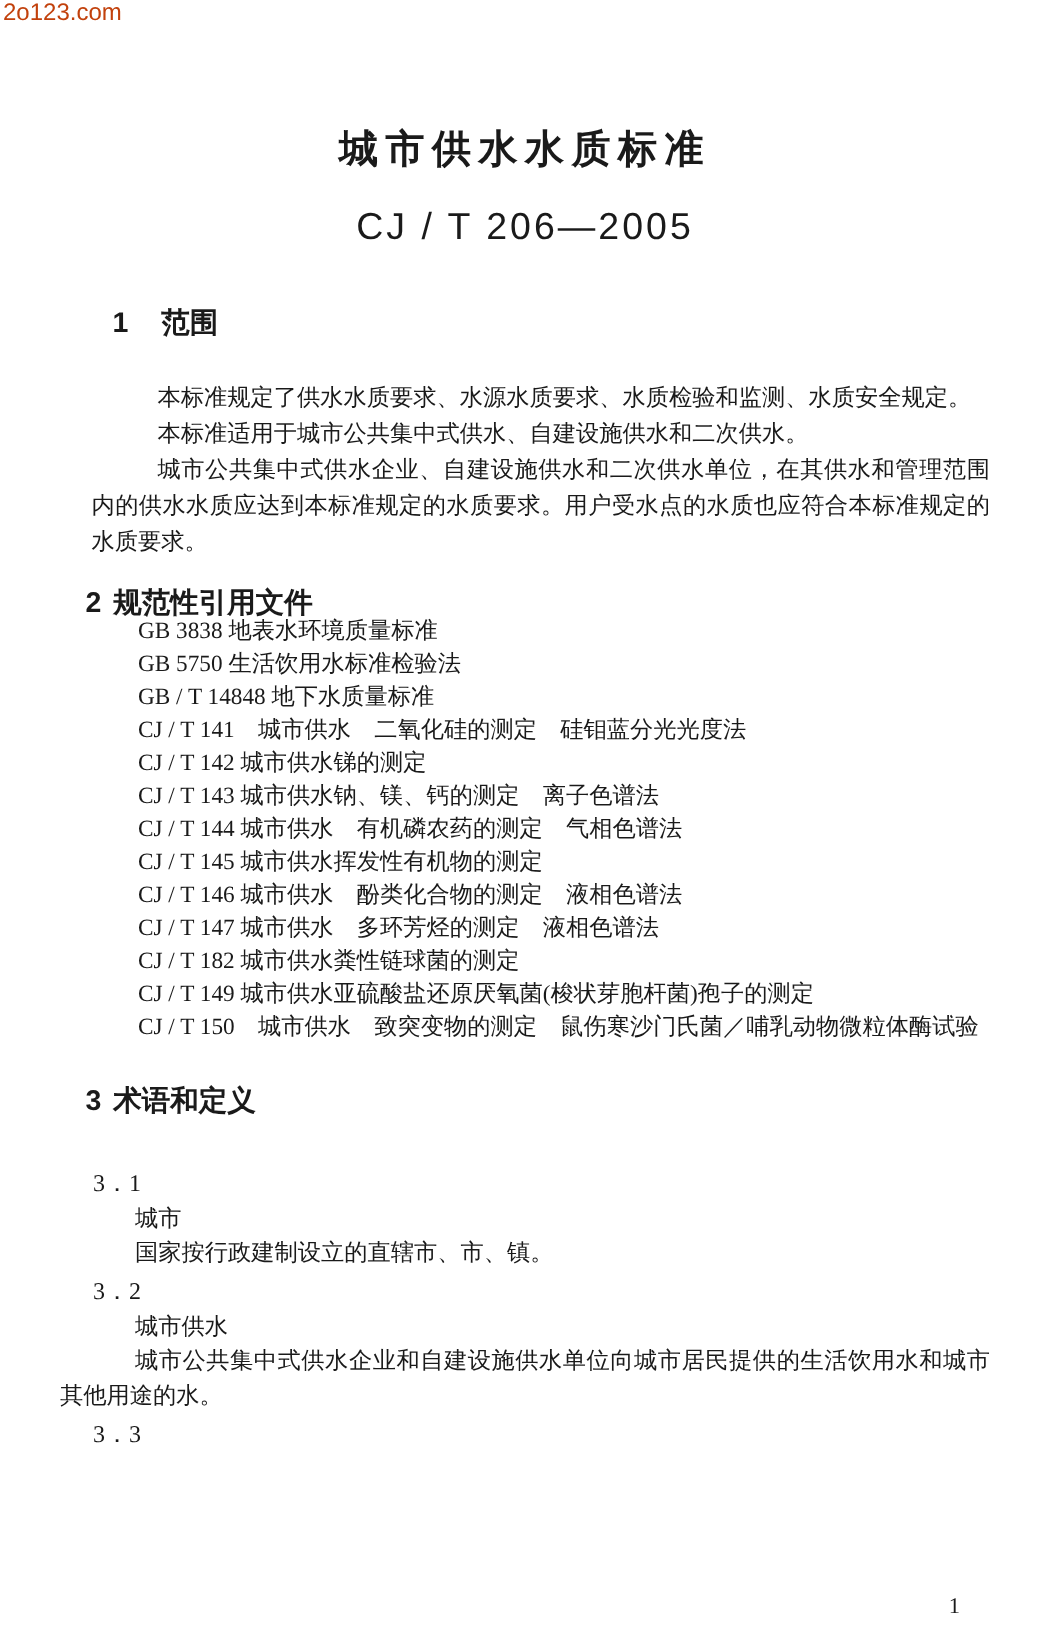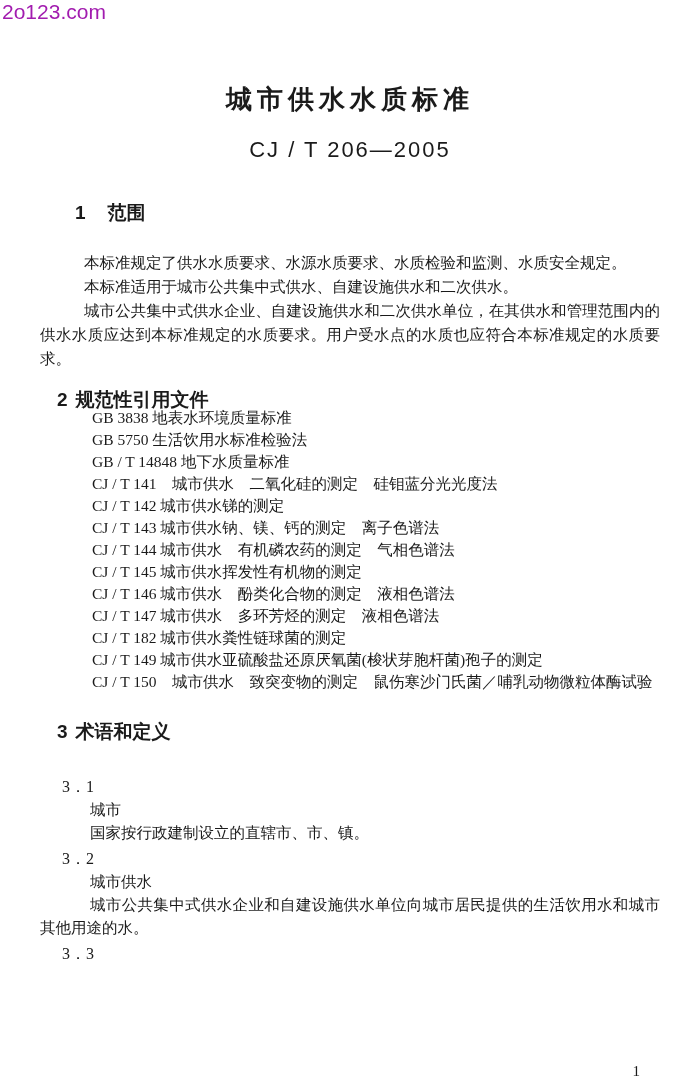--- a/index.html
+++ b/index.html
@@ -14,36 +14,36 @@
     width: 700px;
     height: 1087px;
     background: #ffffff;
     overflow: hidden;
   }
   .watermark {
     position: absolute;
     top: 0px;
     left: 2px;
     font-family: "Liberation Sans", "DejaVu Sans", sans-serif;
-    font-size: 21px;
-    color: #a21caf;
+    font-size: 16px;
+    color: #c2410c;
   }
   .doc-title {
     padding-top: 82px;
     text-align: center;
     font-family: "Liberation Sans", "DejaVu Sans", sans-serif;
     font-weight: bold;
     font-size: 26px;
     letter-spacing: 5px;
   }
   .doc-code {
     margin-top: 20px;
     text-align: center;
     font-family: "Liberation Sans", "DejaVu Sans", sans-serif;
-    font-size: 22px;
+    font-size: 25px;
     letter-spacing: 2px;
   }
   .content { margin: 0 40px; width: 620px; }
   .sec-heading {
     font-family: "Liberation Sans", "DejaVu Sans", sans-serif;
     font-weight: bold;
     font-size: 19px;
     line-height: 23px;
   }
   .sec-heading.h1 { margin-top: 38px; margin-left: 35px; }
@@ -51,20 +51,21 @@
   .sec-heading.h3 { margin-top: 27px; margin-left: 17px; }
   .sec-num.wide { margin-right: 22px; }
   .sec-num.narrow { margin-right: 8px; }
   .para-group { margin-top: 27px; }
   .para-group.tight { margin-top: 30px; }
   .body-para {
     font-size: 15.5px;
     line-height: 24px;
     text-align: justify;
     text-indent: 44px;
+    margin-left: 21px;
   }
   .ref-list { margin-top: -4px; margin-left: 52px; }
   .ref-item { font-size: 15.5px; line-height: 22px; white-space: nowrap; }
   .def-list { margin-top: 32px; }
   .def-item { margin-top: 3px; font-size: 15.5px; line-height: 23px; }
   .def-num { margin-left: 22px; font-size: 16px; }
   .def-term { margin-left: 50px; }
   .def-text { text-align: justify; text-indent: 50px; }
   .page-number {
     position: absolute;

